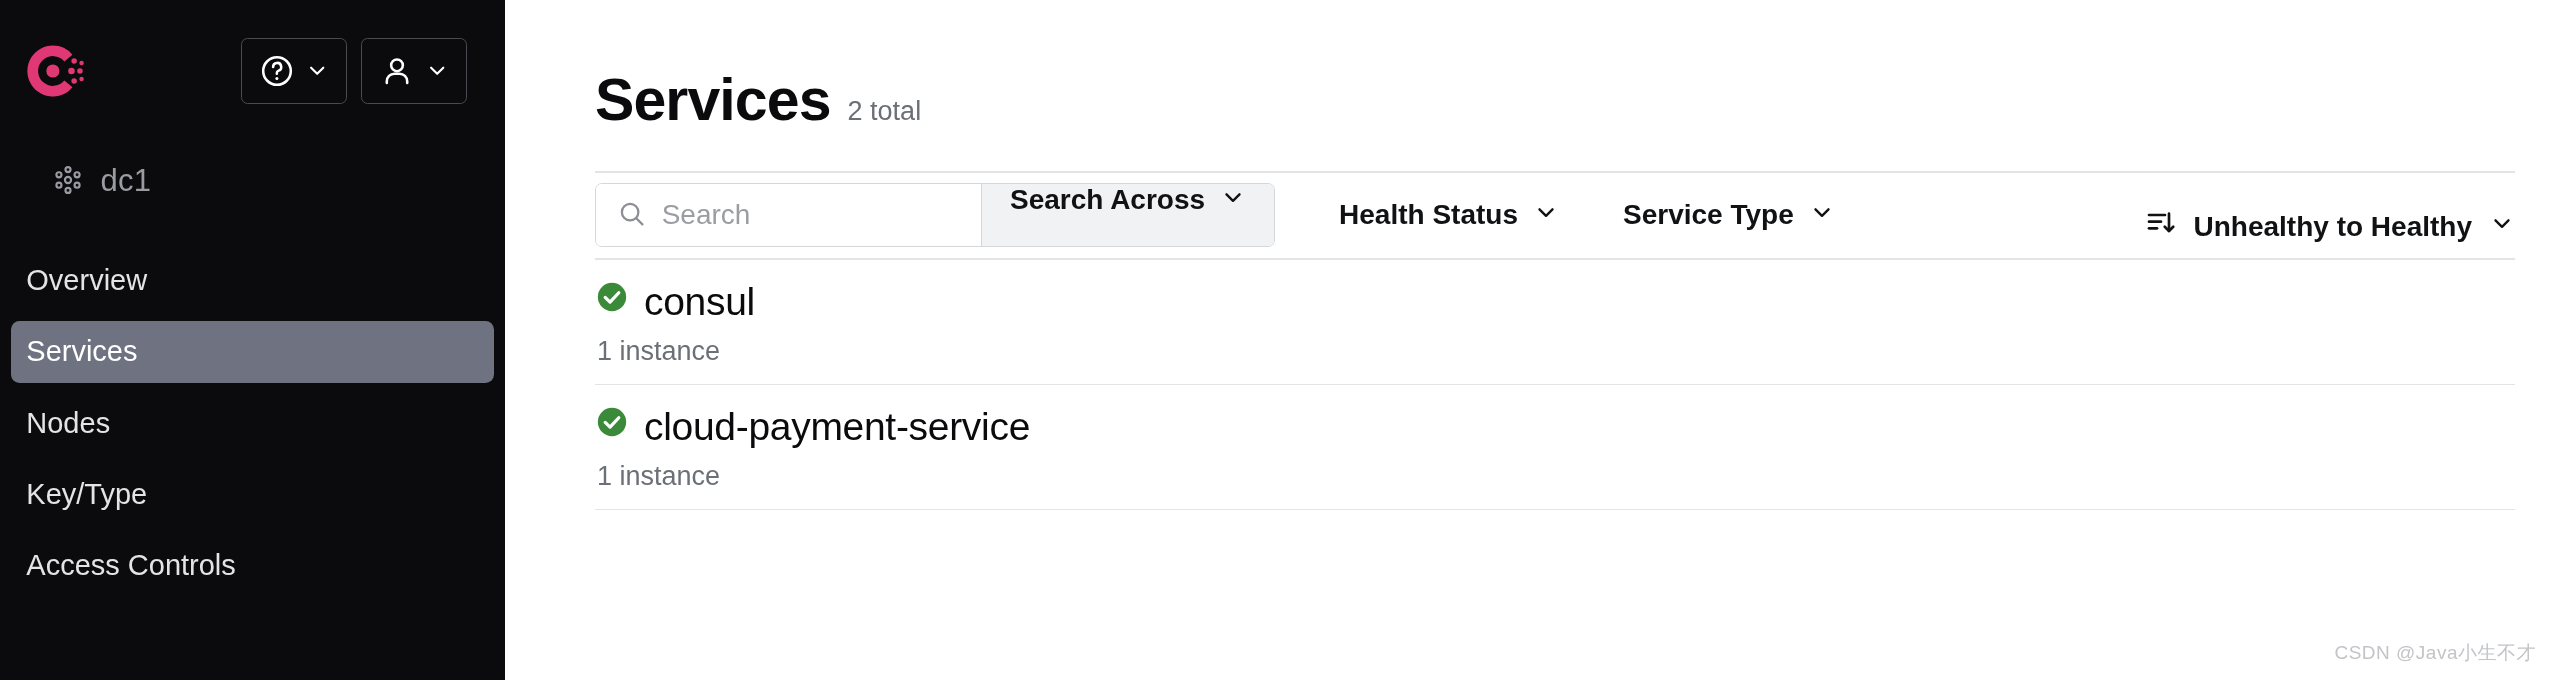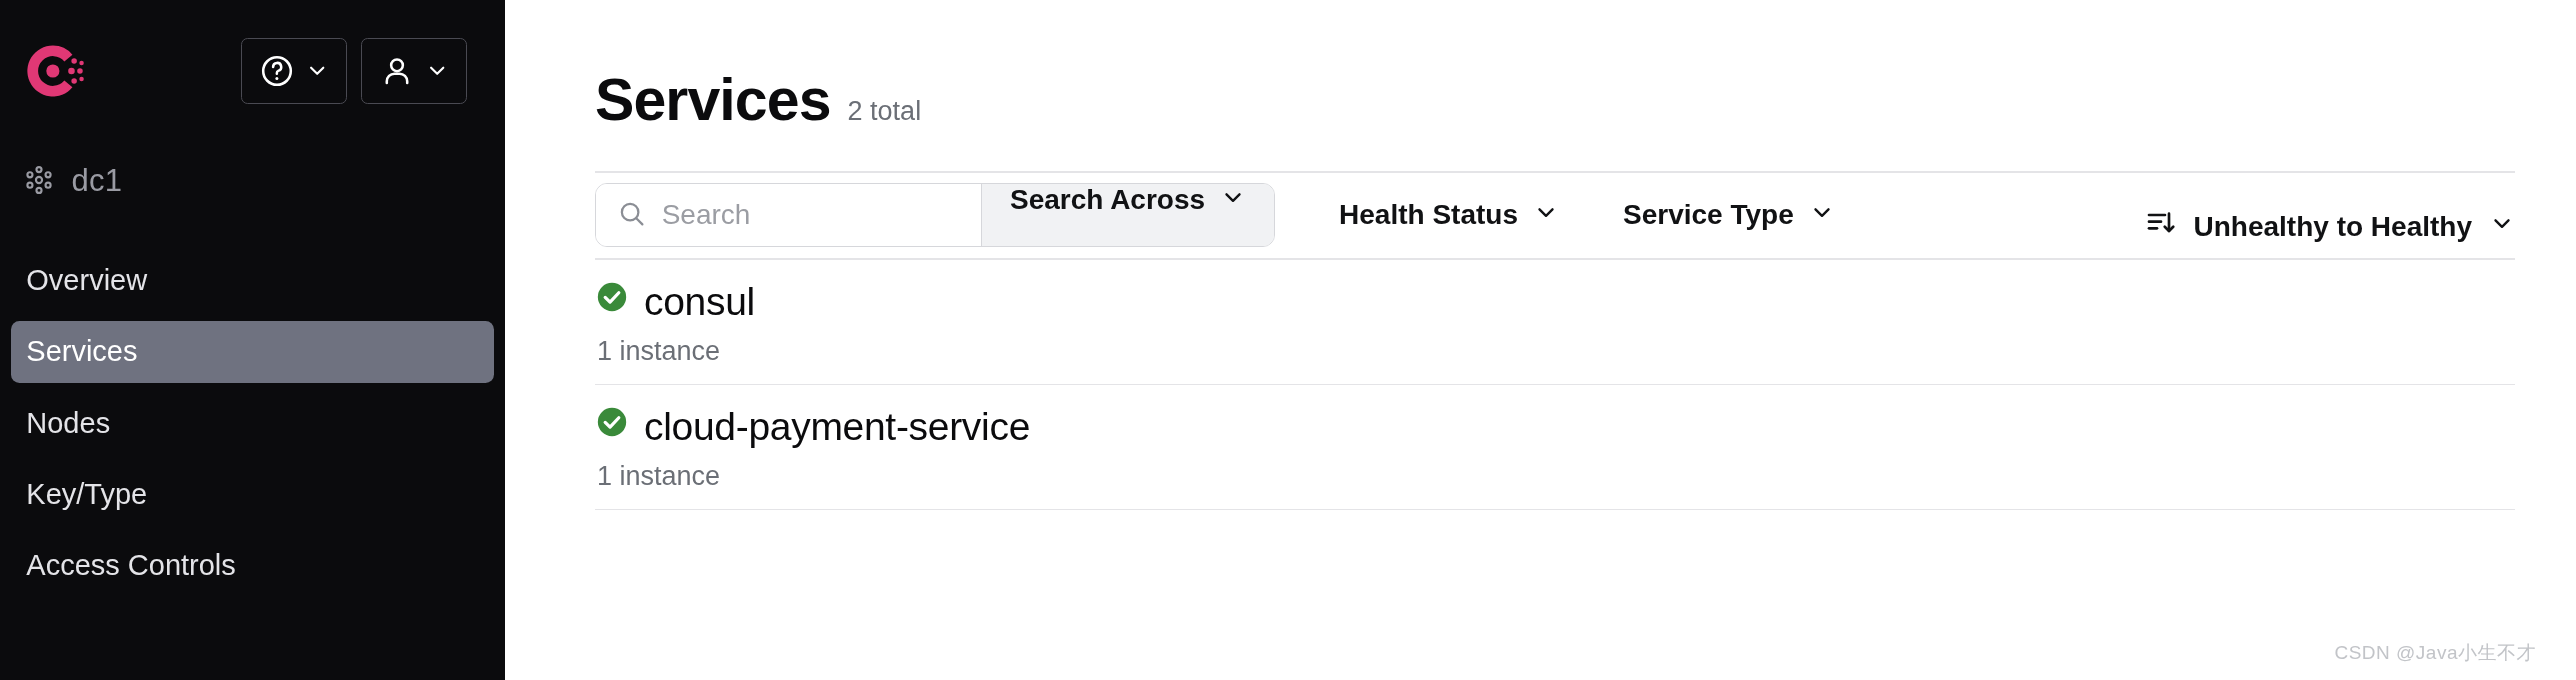--- a/index.html
+++ b/index.html
@@ -44,20 +44,21 @@
   }
   .hdr-btn svg { display: block; }
 
   .dc-row {
     display: flex;
     align-items: center;
     gap: 17px;
     padding: 0 22.6px;
     height: 58px;
     margin-top: 11.3px;
+    margin-left: 29px;
   }
   .dc-label {
     color: #9a9ba3;
     font-size: 31px;
     letter-spacing: 0.2px;
   }
 
   .nav { margin-top: 39px; padding: 0 11.3px; }
   .nav-item {
     height: 62px;
@@ -112,21 +113,21 @@
     display: flex;
     align-items: center;
     height: 85px;
     margin-left: 90px;
     margin-right: 61px;
   }
   .search-group {
     display: flex;
     height: 64px;
     border: 1.4px solid #d6d7db;
-    border-radius: 12px;
+    border-radius: 7px;
     overflow: hidden;
   }
   .search-field {
     width: 385px;
     display: flex;
     align-items: center;
     gap: 15px;
     padding: 0 20.7px;
     background: #ffffff;
   }

